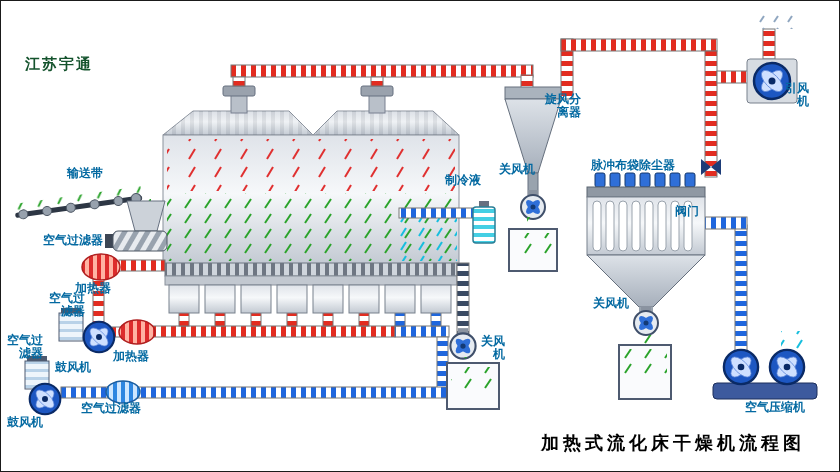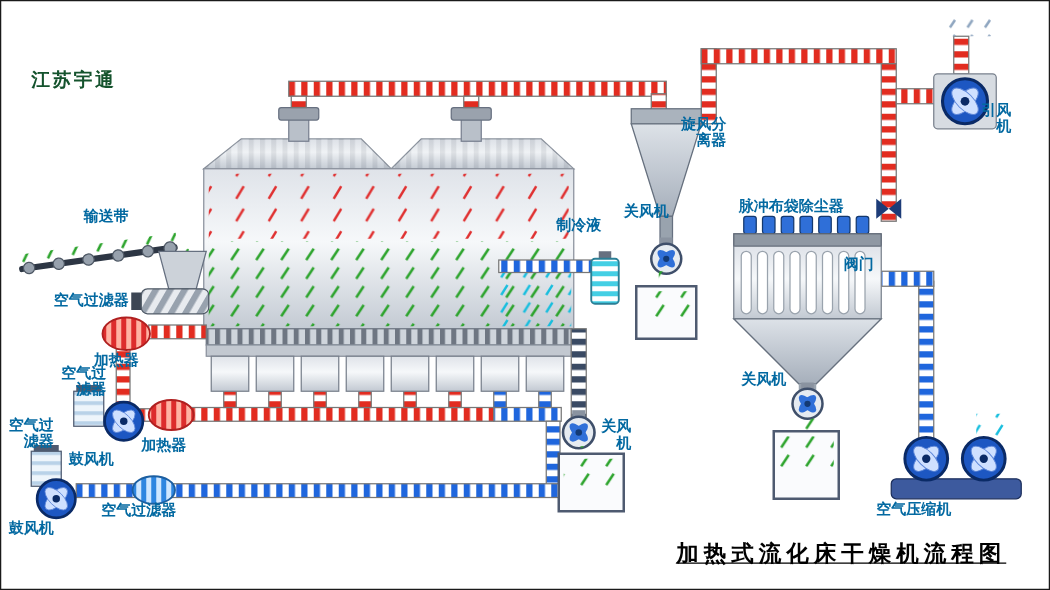--- a/index.html
+++ b/index.html
@@ -12,21 +12,21 @@
   .lbl {
     position:absolute; font-size:12px; font-weight:bold;
     color:#0369a1; line-height:13px; z-index:5;
     word-break:break-all;
     text-align:right;
   }
   .nowrap { white-space:nowrap; }
   #title {
     position:absolute; left:540px; top:430px; z-index:6;
     font-size:18px; font-weight:bold; color:#000;
-    letter-spacing:4px; text-decoration:underline; white-space:nowrap;
+    letter-spacing:4px; white-space:nowrap;
   }
   #company {
     position:absolute; left:24px; top:54px; z-index:6;
     font-size:15px; font-weight:bold; color:#14532d; letter-spacing:2px;
   }
   .logo { position:absolute; left:18px; top:8px; width:72px; height:44px; z-index:6; }
 </style>
 </head>
 <body>
 
@@ -297,17 +297,17 @@
 <div class="lbl nowrap" style="left:112px;top:349px">加热器</div>
 <div class="lbl nowrap" style="left:80px;top:401px">空气过滤器</div>
 <div class="lbl nowrap" style="left:444px;top:173px">制冷液</div>
 <div class="lbl" style="left:540px;top:92px;width:40px">旋风分离器</div>
 <div class="lbl nowrap" style="left:498px;top:162px">关风机</div>
 <div class="lbl nowrap" style="left:590px;top:158px">脉冲布袋除尘器</div>
 <div class="lbl nowrap" style="left:674px;top:204px">阀门</div>
 <div class="lbl" style="left:780px;top:81px;width:28px">引风机</div>
 <div class="lbl nowrap" style="left:592px;top:296px">关风机</div>
 <div class="lbl" style="left:476px;top:334px;width:28px">关风机</div>
-<div class="lbl nowrap" style="left:700px;top:400px">空气压缩机</div>
+<div class="lbl nowrap" style="left:744px;top:400px">空气压缩机</div>
 
 <div id="title">加热式流化床干燥机流程图</div>
 
 </div>
 
 </body></html>

